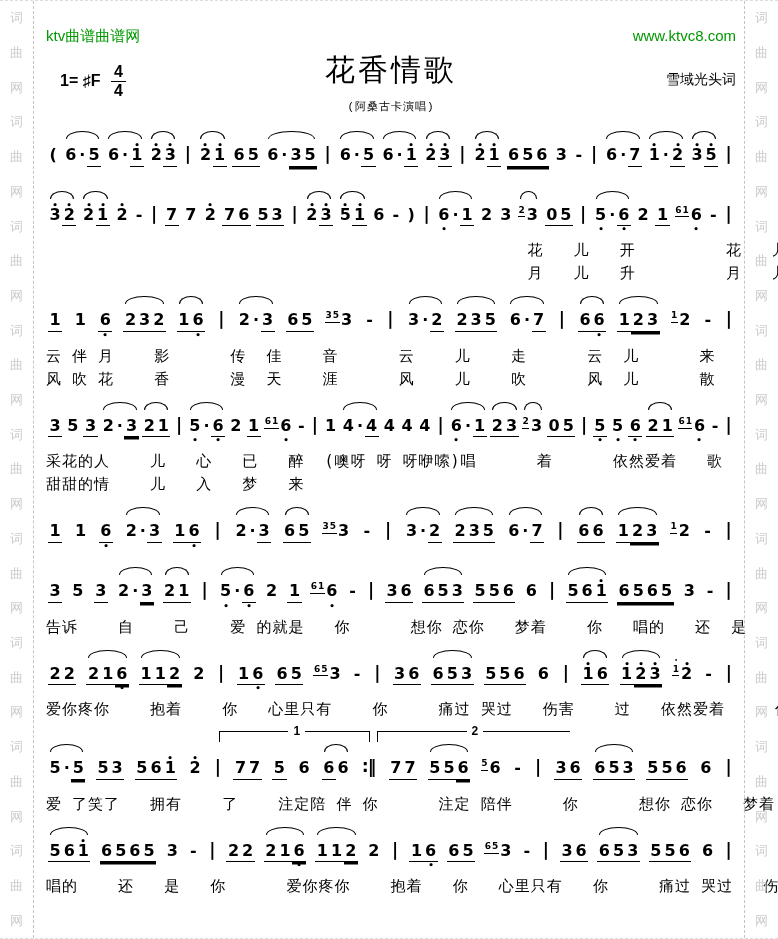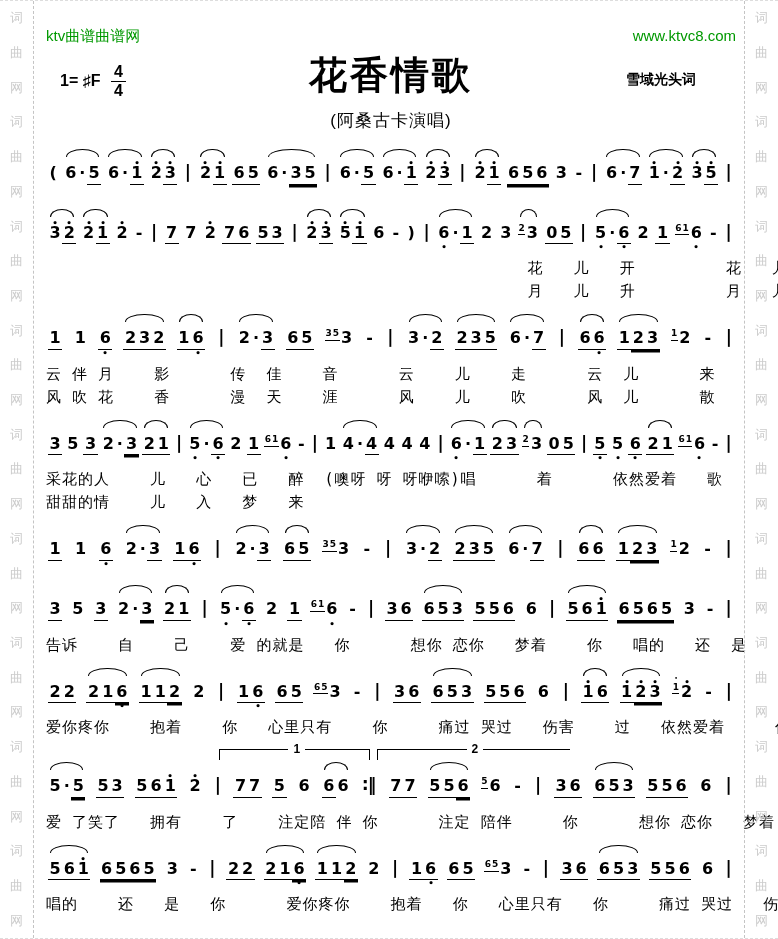--- a/index.html
+++ b/index.html
@@ -20,23 +20,23 @@
   
   .topbar{display:flex; justify-content:space-between; padding-top:26px;
           font-weight:normal; font-size:15px; color:var(--green);}
   
   .header{display:flex; margin-top:4px;gap:36px;}
   .keysig{width:150px; padding:14px 0 0 14px; font-weight:bold; font-size:16px; white-space:nowrap;}
   .ts{display:inline-block; vertical-align:middle; text-align:center; line-height:1; margin-left:6px; font-weight:bold;}
   .ts .num{display:block; border-bottom:1.5px solid #000; padding:0 3px 1px;}
   .ts .den{display:block; padding-top:1px;}
   .titles{flex:1; text-align:center;}
-  .title{font-size:38px; font-weight:bold; letter-spacing:3px;}
-  .subtitle{font-size:17px; margin-top:8px; letter-spacing:1px;}
-  .credits{width:150px; text-align:center; padding-top:16px; font-size:14px; line-height:27px;font-weight:bold;}
+  .title{font-size:30px; font-weight:normal; letter-spacing:3px;}
+  .subtitle{font-size:11px; margin-top:8px; letter-spacing:1px;font-family:Liberation Mono, monospace;}
+  .credits{width:150px; text-align:right; padding-top:16px; font-size:14px; line-height:27px;}
   
   #score{margin-top:14px;}
   .system{position:relative; margin-bottom:9px;}
   .notes{display:flex; justify-content:space-between; align-items:baseline;
          padding:16px 2px 12px; font-family:"DejaVu Sans", sans-serif;
          font-weight:bold; font-size:16px; white-space:nowrap;}
   .grp{position:relative; display:inline-block; white-space:nowrap;}
   .n{position:relative; display:inline-block; padding:0 1.5px 2px; line-height:1.1;}
   .u1{border-bottom:1.5px solid #000;}
   .u2{border-bottom:1.5px solid #000; box-shadow:0 2.5px 0 #000;}

